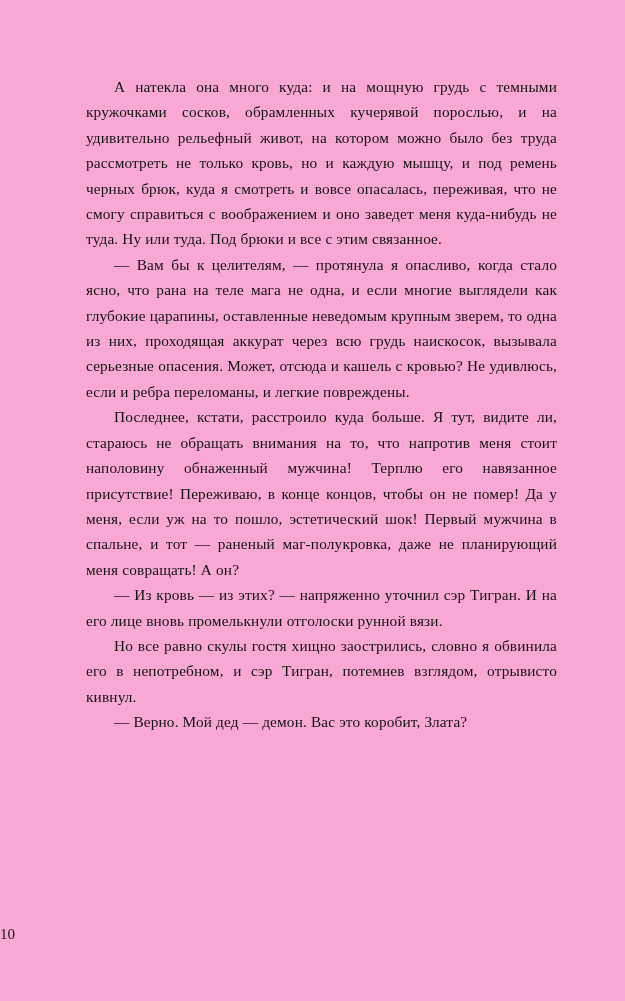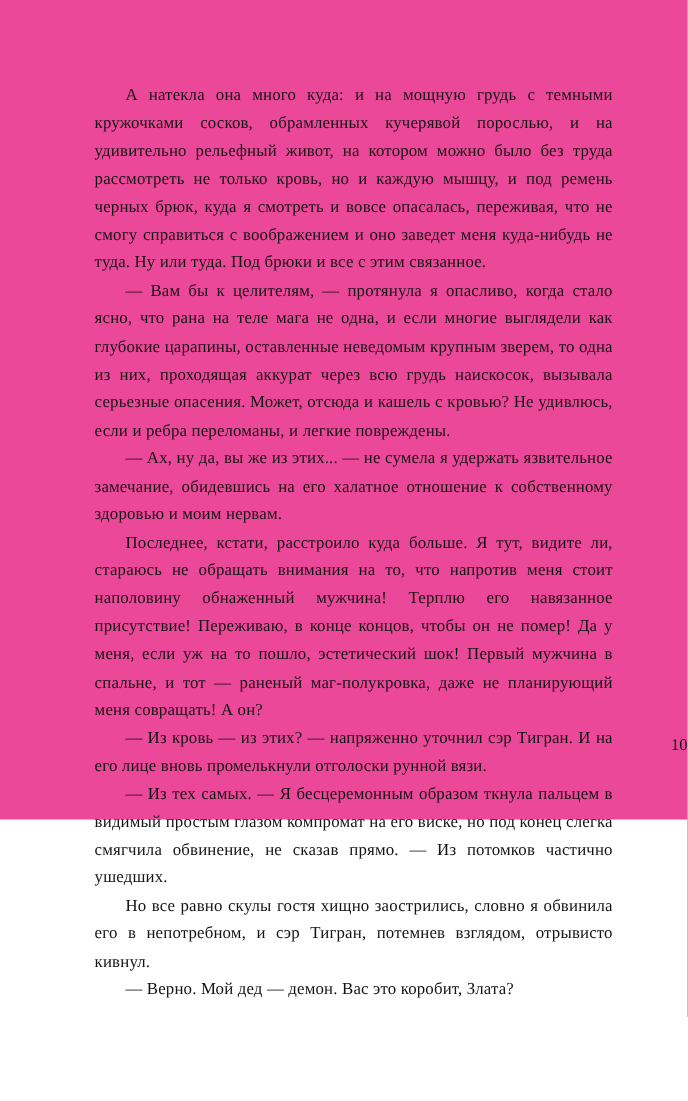--- a/index.html
+++ b/index.html
@@ -10,24 +10,24 @@
     width: 625px;
     height: 1001px;
     background: #ffffff;
     font-family: "Liberation Serif", serif;
     color: #1a1a1a;
     overflow: hidden;
   }
   .page {
     position: relative;
     width: 625px;
-    height: 745px;
+    height: 1001px;
     box-sizing: border-box;
     padding: 74px 68px 0 86px;
-    background: #ec4899;
+    background: #f9a8d4;
   }
   .text-block {
     font-size: 15.3px;
     line-height: 25.4px;
     text-align: justify;
     text-justify: inter-word;
     color: #141414;
     letter-spacing: 0.01em;
   }
   .para {
@@ -37,34 +37,32 @@
   }
   .para:last-of-type {
     text-align: justify;
     font-family: Liberation Serif, serif;
   }
   .page-number {
     position: absolute;
     left: 0;
     right: 0;
     bottom: 58px;
-    text-align: right;
+    text-align: left;
     font-size: 15px;
     color: #141414;
     font-family: "Liberation Serif", serif;
   }
 </style>
 </head>
 <body>
 
 <div class="page">
   <div class="text-block">
     <p class="para">А натекла она много куда: и на мощную грудь с темными кружочками сосков, обрамленных кучерявой порослью, и на удивительно рельефный живот, на котором можно было без труда рассмотреть не только кровь, но и каждую мышцу, и под ремень черных брюк, куда я смотреть и вовсе опасалась, переживая, что не смогу справиться с воображением и оно заведет меня куда-нибудь не туда. Ну или туда. Под брюки и все с этим связанное.</p>
     <p class="para">— Вам бы к целителям, — протянула я опасливо, когда стало ясно, что рана на теле мага не одна, и если многие выглядели как глубокие царапины, оставленные неведомым крупным зверем, то одна из них, проходящая аккурат через всю грудь наискосок, вызывала серьезные опасения. Может, отсюда и кашель с кровью? Не удивлюсь, если и ребра переломаны, и легкие повреждены.</p>
-    <p class="para">— Ах, ну да, вы же из этих... — не сумела я удержать язвительное замечание, обидевшись на его халатное отношение к собственному здоровью и моим нервам.</p>
     <p class="para">Последнее, кстати, расстроило куда больше. Я тут, видите ли, стараюсь не обращать внимания на то, что напротив меня стоит наполовину обнаженный мужчина! Терплю его навязанное присутствие! Переживаю, в конце концов, чтобы он не помер! Да у меня, если уж на то пошло, эстетический шок! Первый мужчина в спальне, и тот — раненый маг-полукровка, даже не планирующий меня совращать! А он?</p>
     <p class="para">— Из кровь — из этих? — напряженно уточнил сэр Тигран. И на его лице вновь промелькнули отголоски рунной вязи.</p>
-    <p class="para">— Из тех самых. — Я бесцеремонным образом ткнула пальцем в видимый простым глазом компромат на его виске, но под конец слегка смягчила обвинение, не сказав прямо. — Из потомков частично ушедших.</p>
     <p class="para">Но все равно скулы гостя хищно заострились, словно я обвинила его в непотребном, и сэр Тигран, потемнев взглядом, отрывисто кивнул.</p>
     <p class="para">— Верно. Мой дед — демон. Вас это коробит, Злата?</p>
   </div>
   <div class="page-number">10</div>
 </div>
 
 </body></html>

